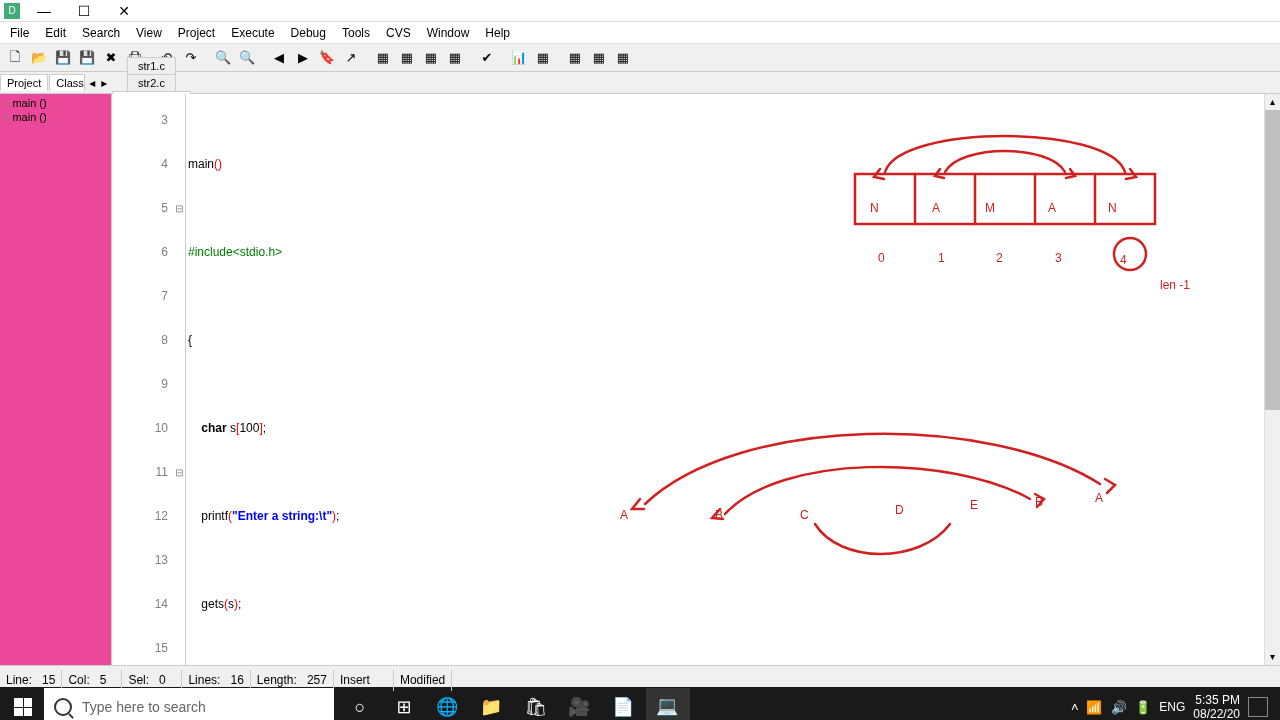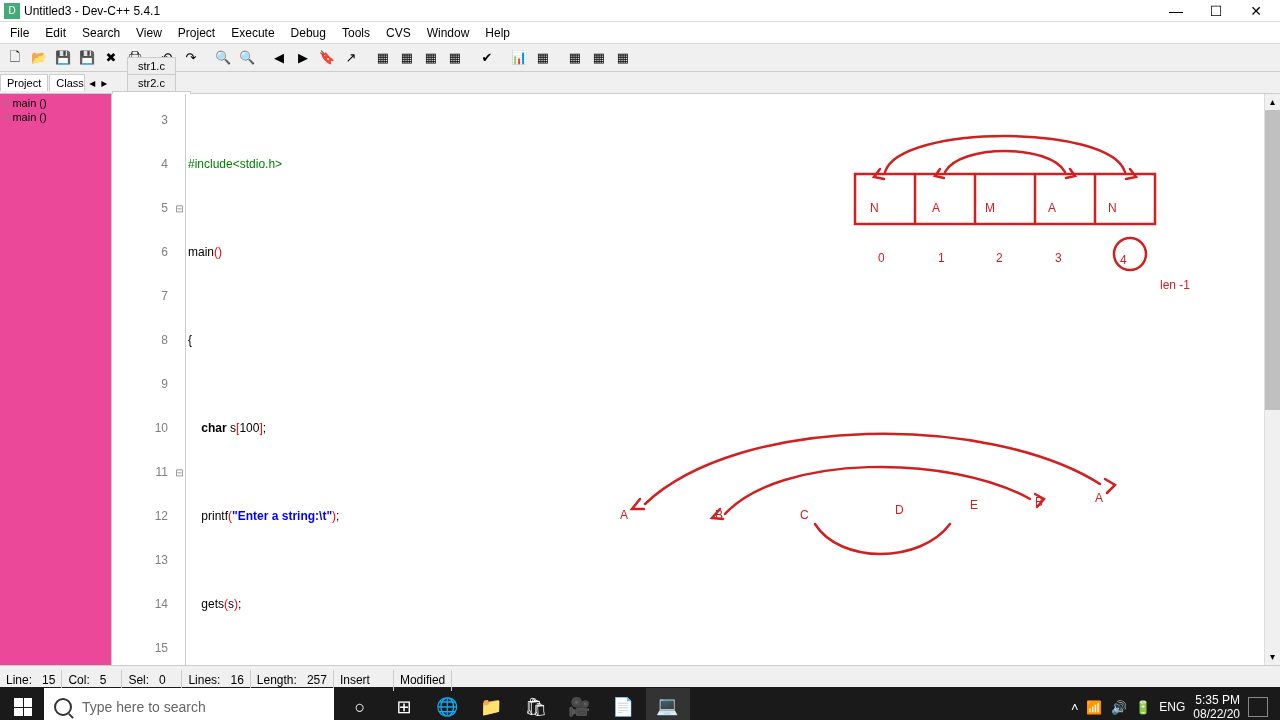--- a/index.html
+++ b/index.html
@@ -78,21 +78,20 @@
 
 
 .annotations { position:absolute; left:0; top:0; width:100%; height:100%; pointer-events:none; }
 .annotations svg { width:100%; height:100%; }
 </style>
 </head>
 <body>
 
 <div class="titlebar">
   <div class="icon">D</div>
-  <div class="title">Untitled3 - Dev-C++ 5.4.1</div>
   <div class="win-btns">
     <div class="win-btn">—</div>
     <div class="win-btn">☐</div>
     <div class="win-btn close">✕</div>
   </div>
 </div>
 
 <div class="menubar">
   <div class="menu-item">File</div>
   <div class="menu-item">Edit</div>
@@ -187,22 +186,22 @@
         <div class="fm"></div>
         <div class="fm"></div>
         <div class="fm"></div>
       <div class="fm box"></div>
         <div class="fm"></div>
         <div class="fm"></div>
         <div class="fm"></div>
         <div class="fm"></div>
     </div>
     <div class="code">
+<div class="row"><span>main</span><span class="paren">()</span></div>
 <div class="row"><span class="pp">#include&lt;stdio.h&gt;</span></div>
-<div class="row"><span>main</span><span class="paren">()</span></div>
 <div class="row"><span>{</span></div>
 <div class="row">    <span class="kw">char</span><span> s</span><span class="bracket">[</span><span>100</span><span class="bracket">]</span><span>;</span></div>
 <div class="row">    <span>printf</span><span class="paren">(</span><span class="str">"Enter a string:\t"</span><span class="paren">)</span><span>;</span></div>
 <div class="row">    <span>gets</span><span class="paren">(</span><span>s</span><span class="paren">)</span><span>;</span></div>
 
 
 
 
 
 

